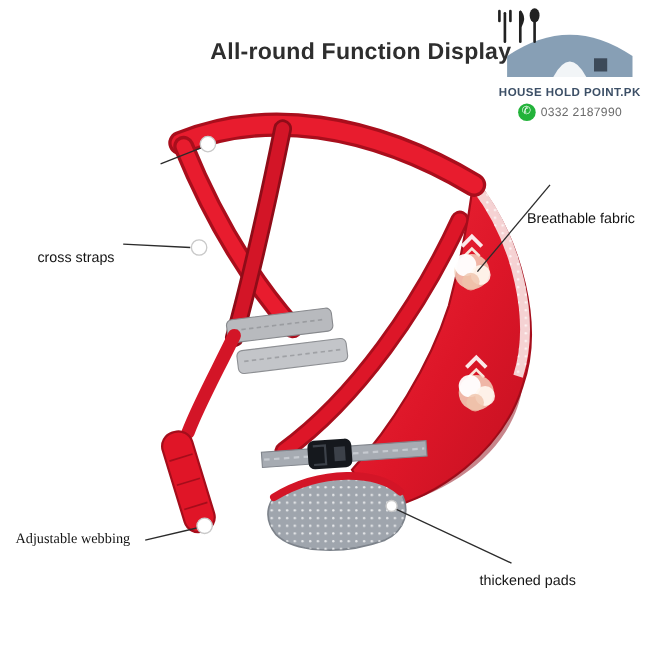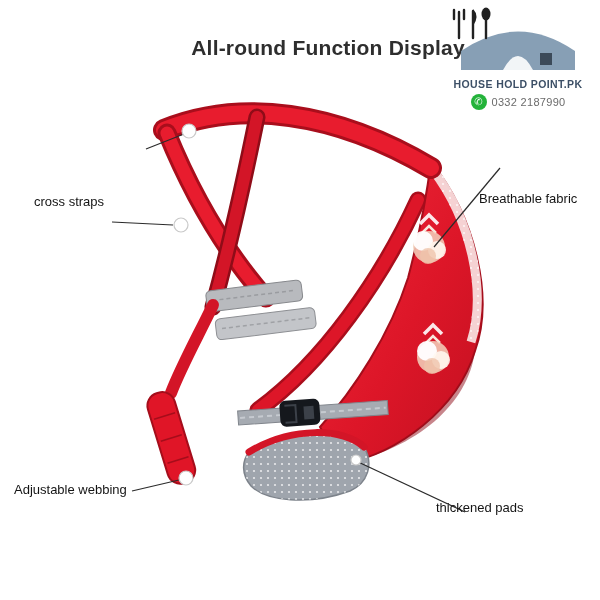--- a/index.html
+++ b/index.html
@@ -153,18 +153,18 @@
       <path d="M30,3 Q37,10 30,20 Z" fill="#111111"></path>
       <ellipse cx="43" cy="8" rx="4.5" ry="6.5" fill="#111111"></ellipse>
     </svg>
     <div class="brand-name">HOUSE HOLD POINT.PK</div>
     <div class="phone-row">
       <span class="wa-icon">✆</span>
       <span class="phone">0332 2187990</span>
     </div>
   </div>
 
-  <div class="label" style="left:34px; top:194px;">cross straps</div>
+  <div class="label" style="left:34px; top:226px;">cross straps</div>
   <div class="label" style="left:479px; top:147px;margin-top:44px;">Breathable fabric</div>
-  <div class="label" style="left:14px; top:482px;">Adjustable webbing</div>
-  <div class="label" style="left:436px; top:500px;">thickened pads</div>
+  <div class="label" style="left:14px; top:482px;font-family:Liberation Serif, serif;">Adjustable webbing</div>
+  <div class="label" style="left:436px; top:520px;">thickened pads</div>
 
 </div>
 
 </body></html>

